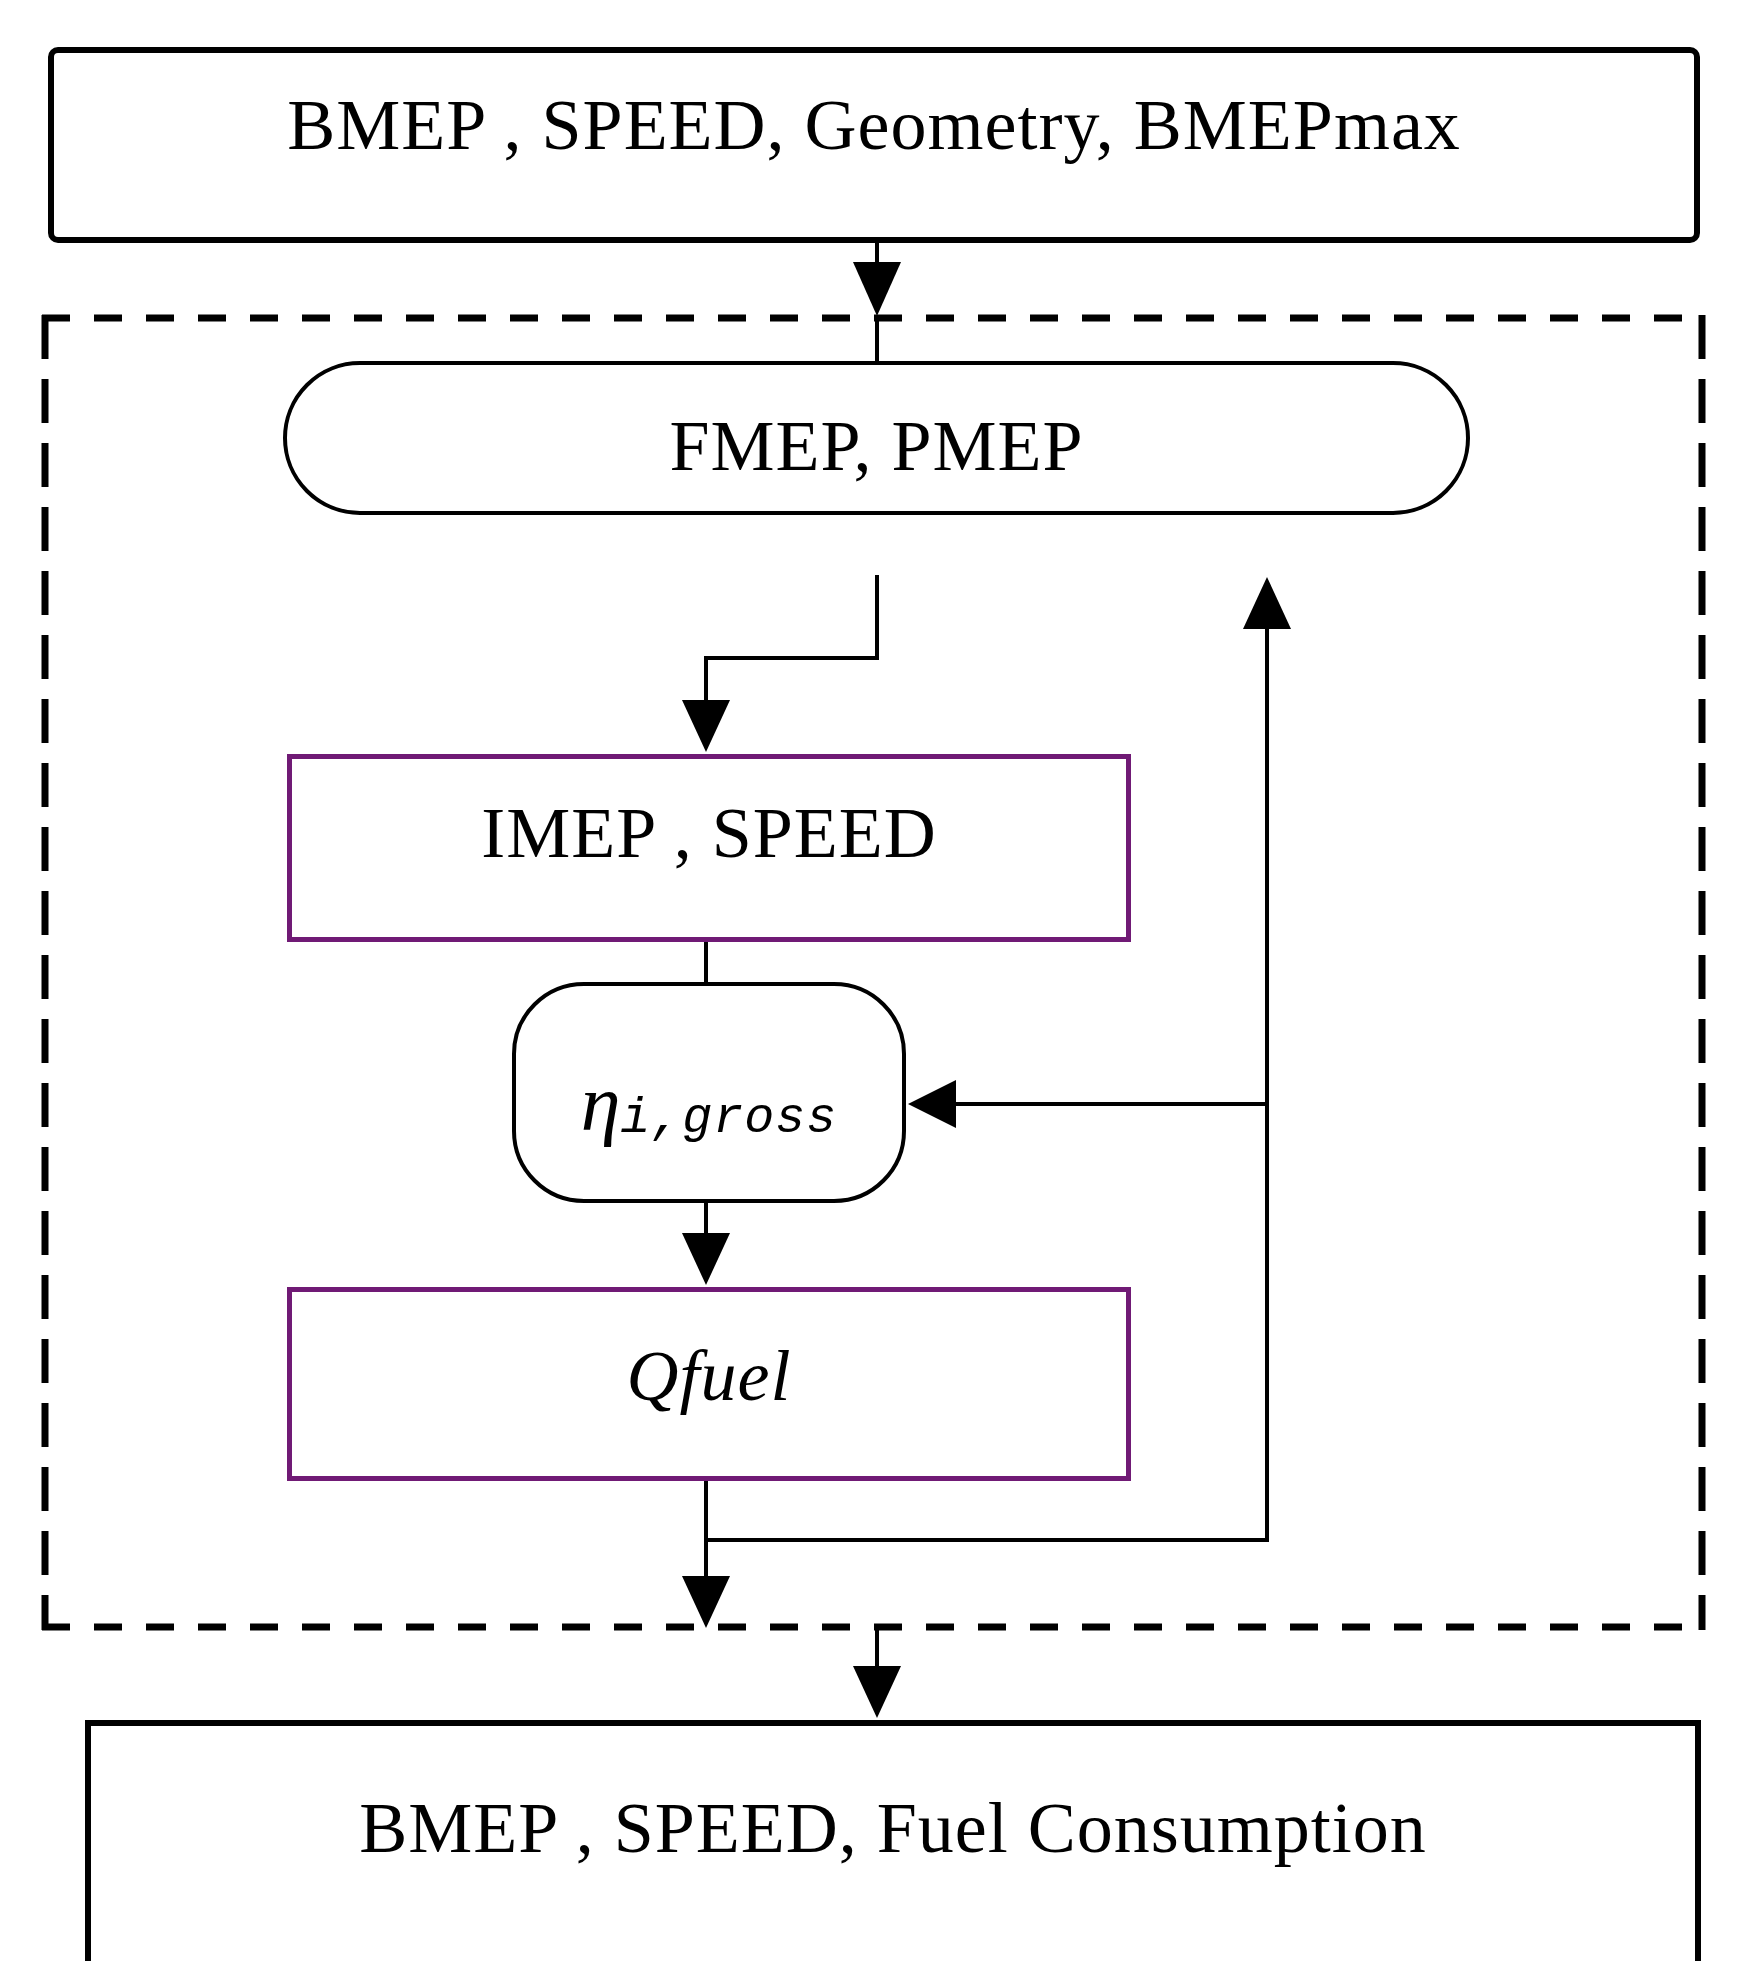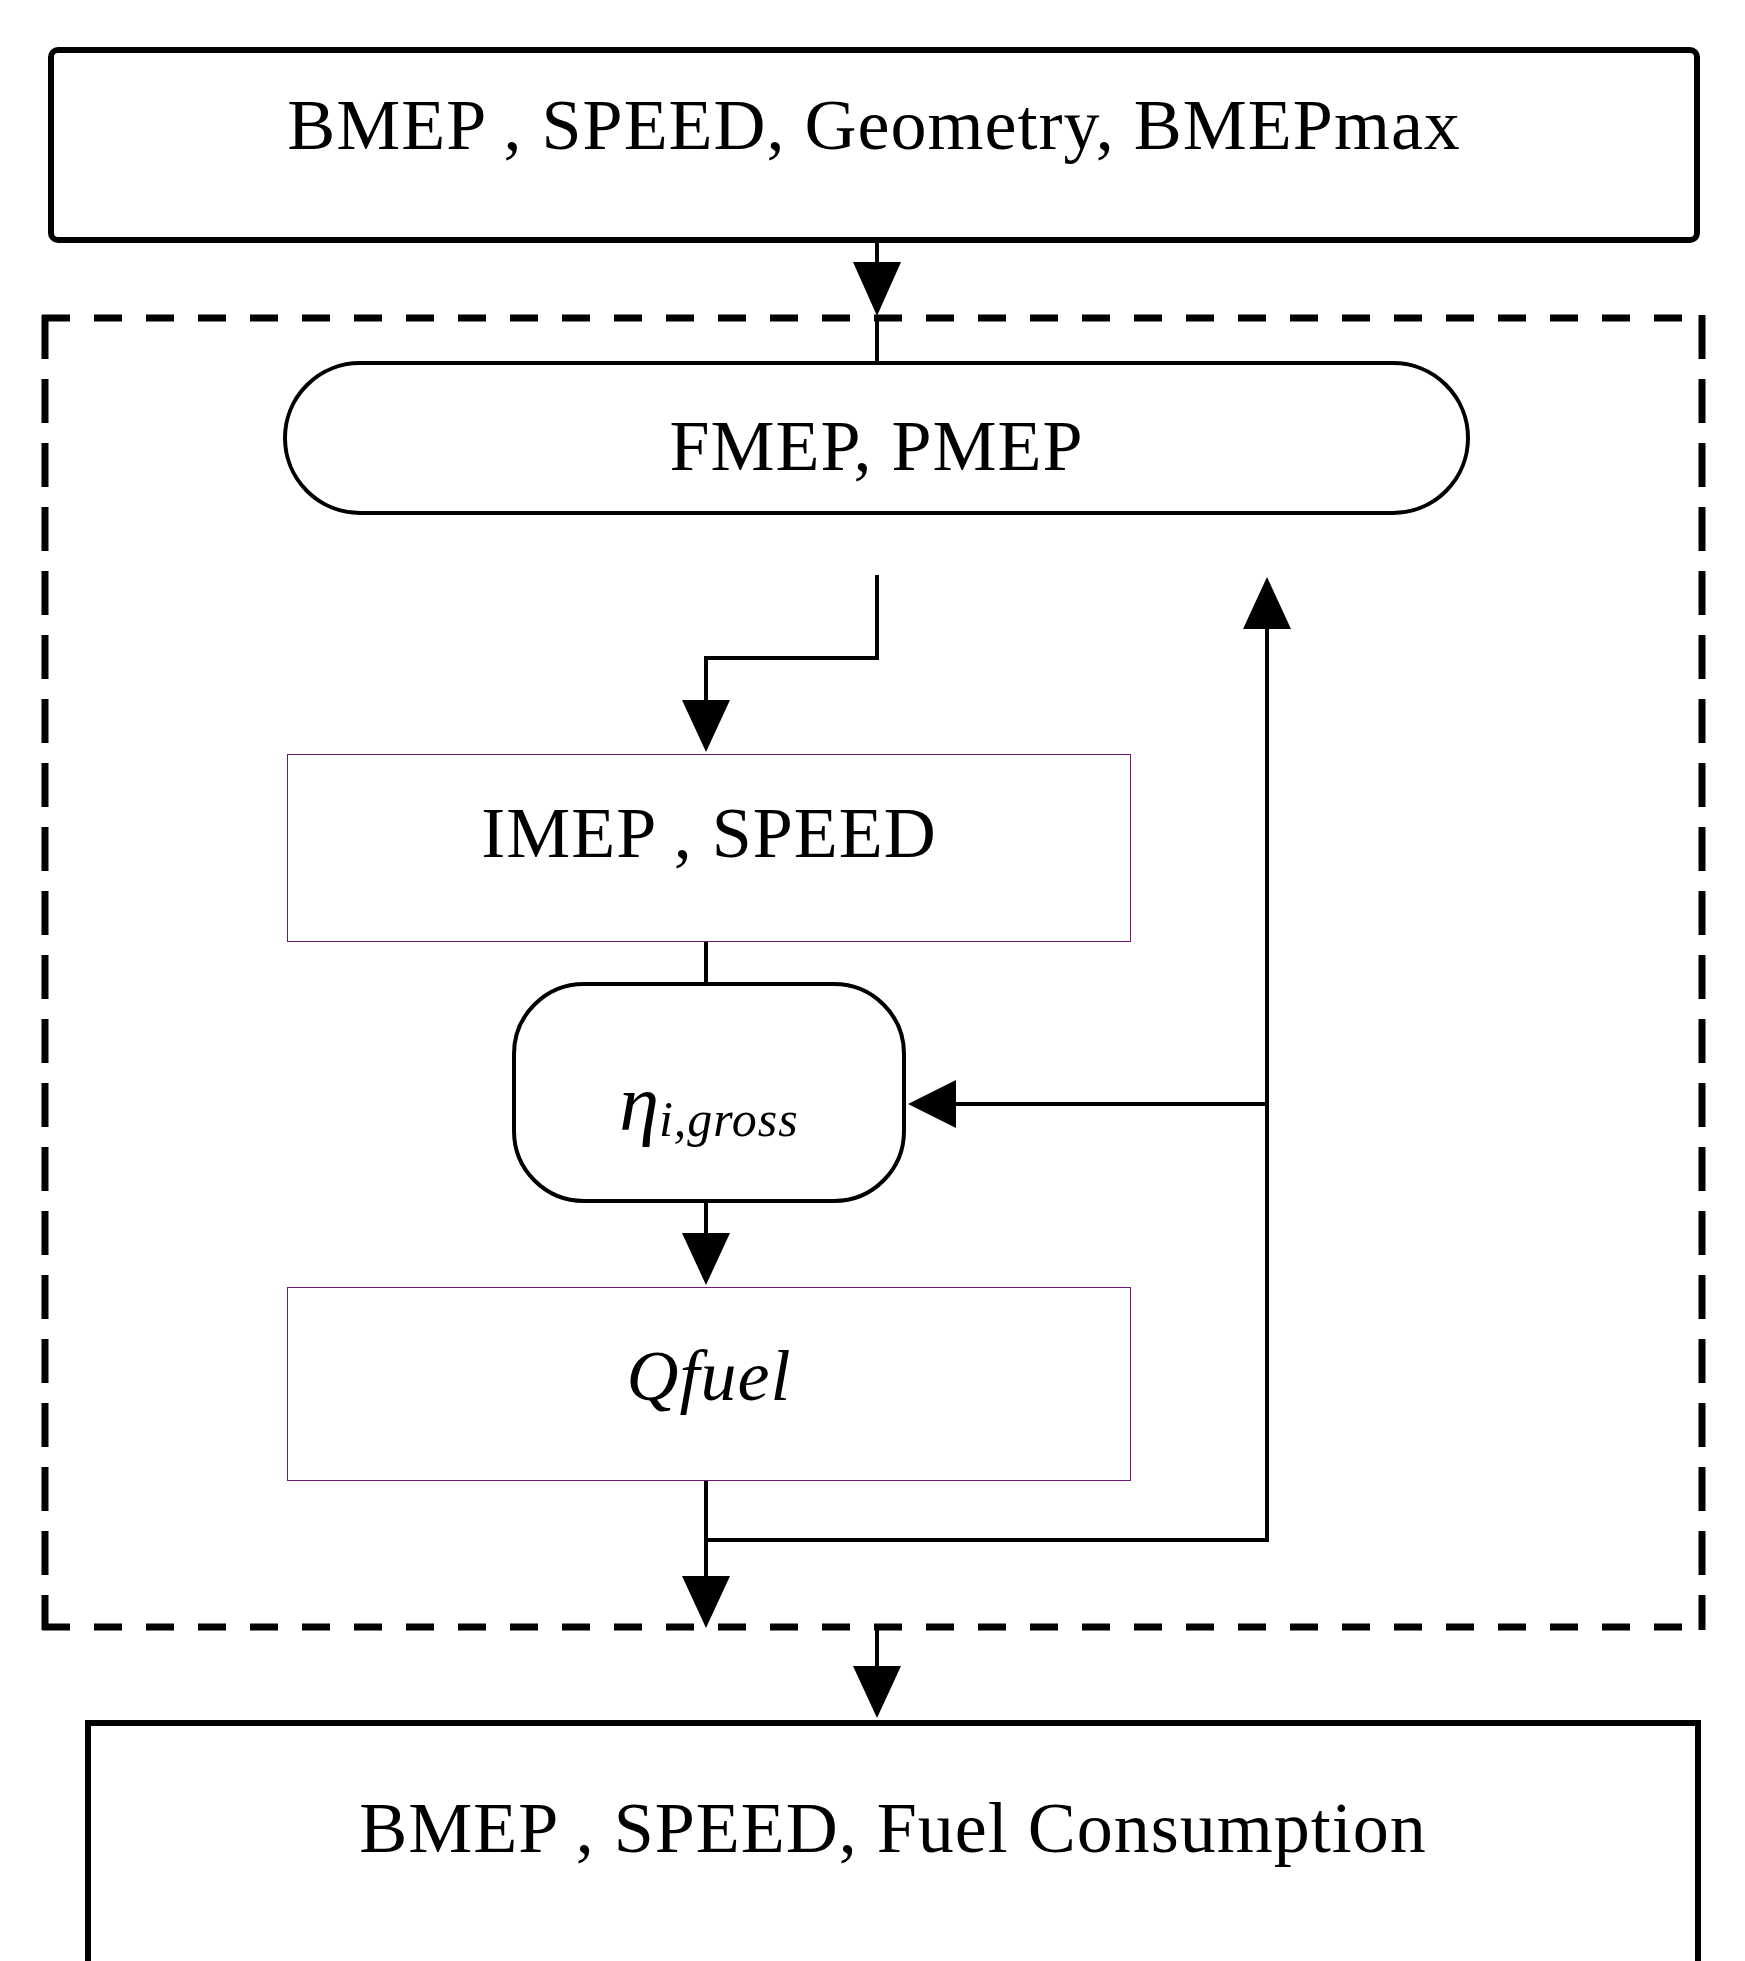--- a/index.html
+++ b/index.html
@@ -25,21 +25,21 @@
   .node {
     position: absolute;
     box-sizing: border-box;
     background: #ffffff;
     display: flex;
     align-items: center;
     justify-content: center;
     white-space: nowrap;
   }
   .rect6 { border: 6px solid #000000; }
-  .rect5 { border: 1px solid #701a75; text-align: right; }
+  .rect5 { border: 5px solid #701a75; text-align: right; }
   .stadium { border: 4px solid #000000; }
   .label {
     font-size: 72px;
     line-height: 1;
     letter-spacing: 1px;
   }
   
   .node-inputs   { padding-bottom: 40px; border-radius: 10px; }
   .node-imep     { padding-bottom: 30px; }
   .node-qfuel    { padding-bottom: 16px; font-style: italic; }
@@ -52,20 +52,21 @@
     font-style: italic;
     line-height: 1;
   }
   .eta-sub {
     font-size: 50px;
     font-style: italic;
     line-height: 1;
     position: relative;
     top: 16px;
     letter-spacing: 1px;
+    font-family: Liberation Mono, monospace;
   }
 </style>
 </head>
 <body>
 
 <div class="canvas">
 
   <svg class="wires" viewBox="0 0 1745 1961">
 
     <g stroke="#000000" stroke-width="7" fill="none">

